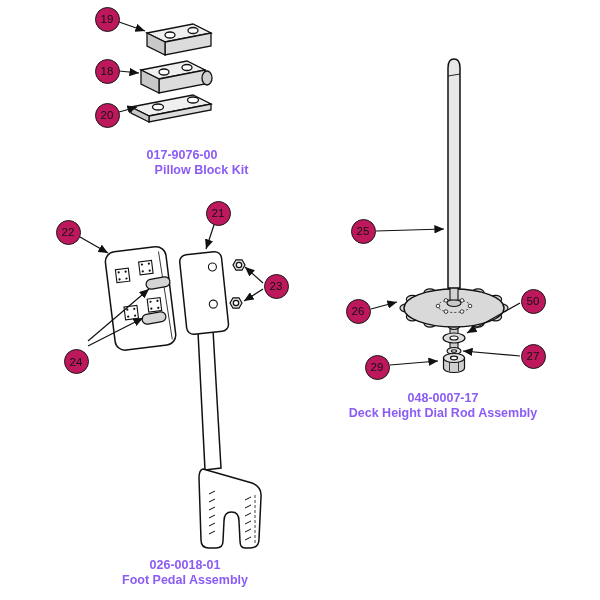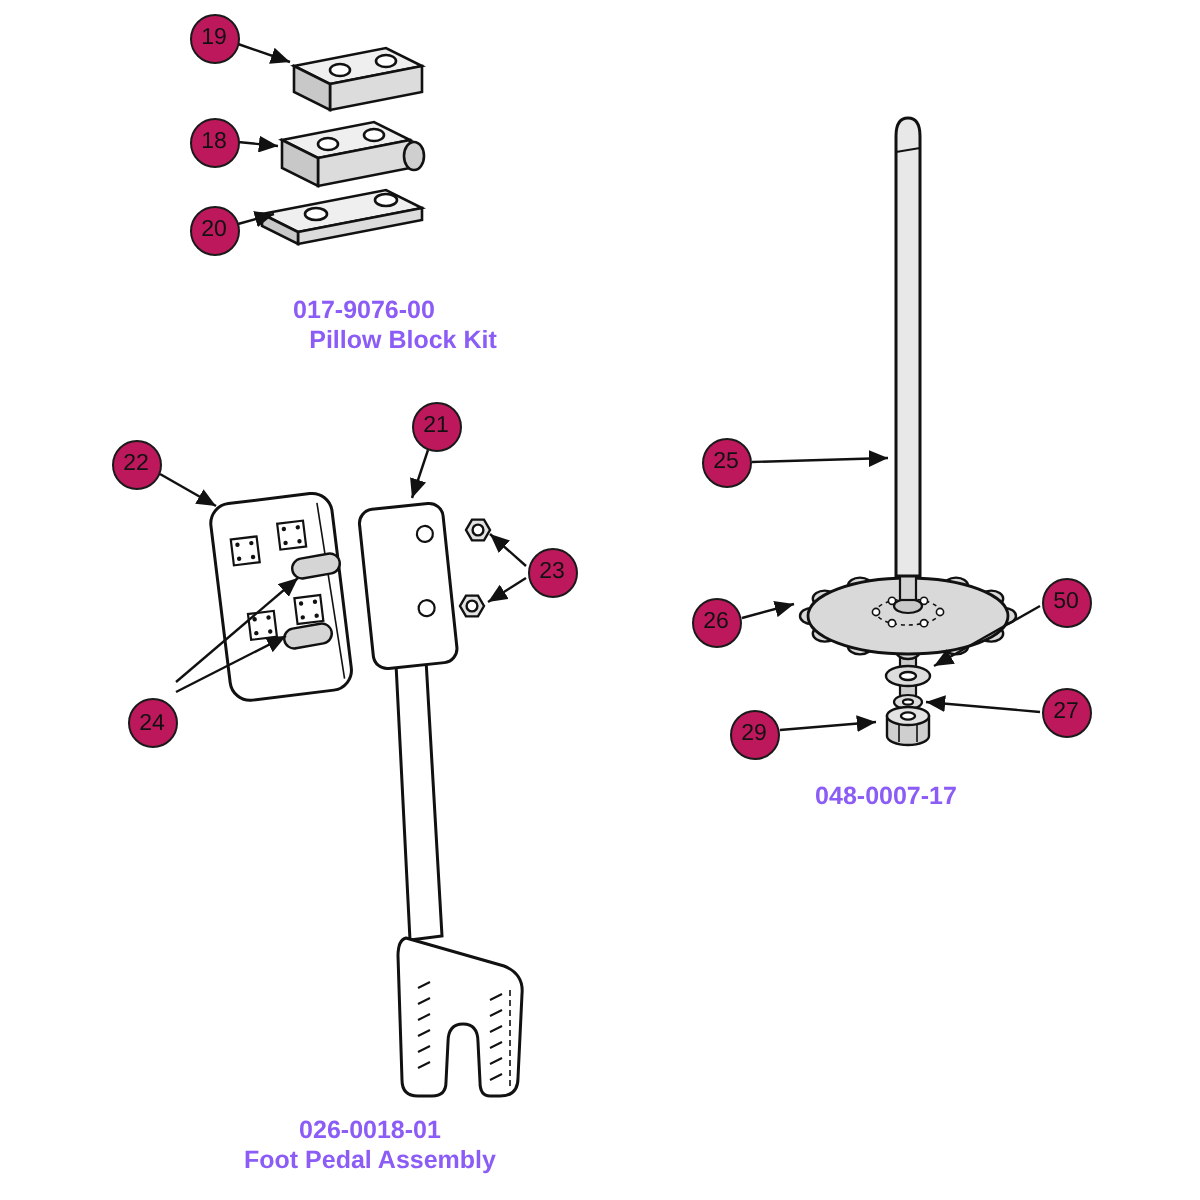--- a/index.html
+++ b/index.html
@@ -241,14 +241,15 @@
   <div class="callout" style="left:520.5px; top:288.5px;">50</div>
   <div class="callout" style="left:364.5px; top:354.5px;">29</div>
 
   <div class="part-label" style="left:182px; top:148px;">017-9076-00</div>
   <div class="part-label" style="left:182px; top:163px;padding-left:39px;">Pillow Block Kit</div>
 
   <div class="part-label" style="left:185px; top:558px;">026-0018-01</div>
   <div class="part-label" style="left:185px; top:573px;">Foot Pedal Assembly</div>
 
   <div class="part-label" style="left:443px; top:391px;">048-0007-17</div>
+  <div class="part-label" style="left:443px; top:406px;">Deck Height Dial Rod Assembly</div>
 
 </div>
 
 </body></html>

